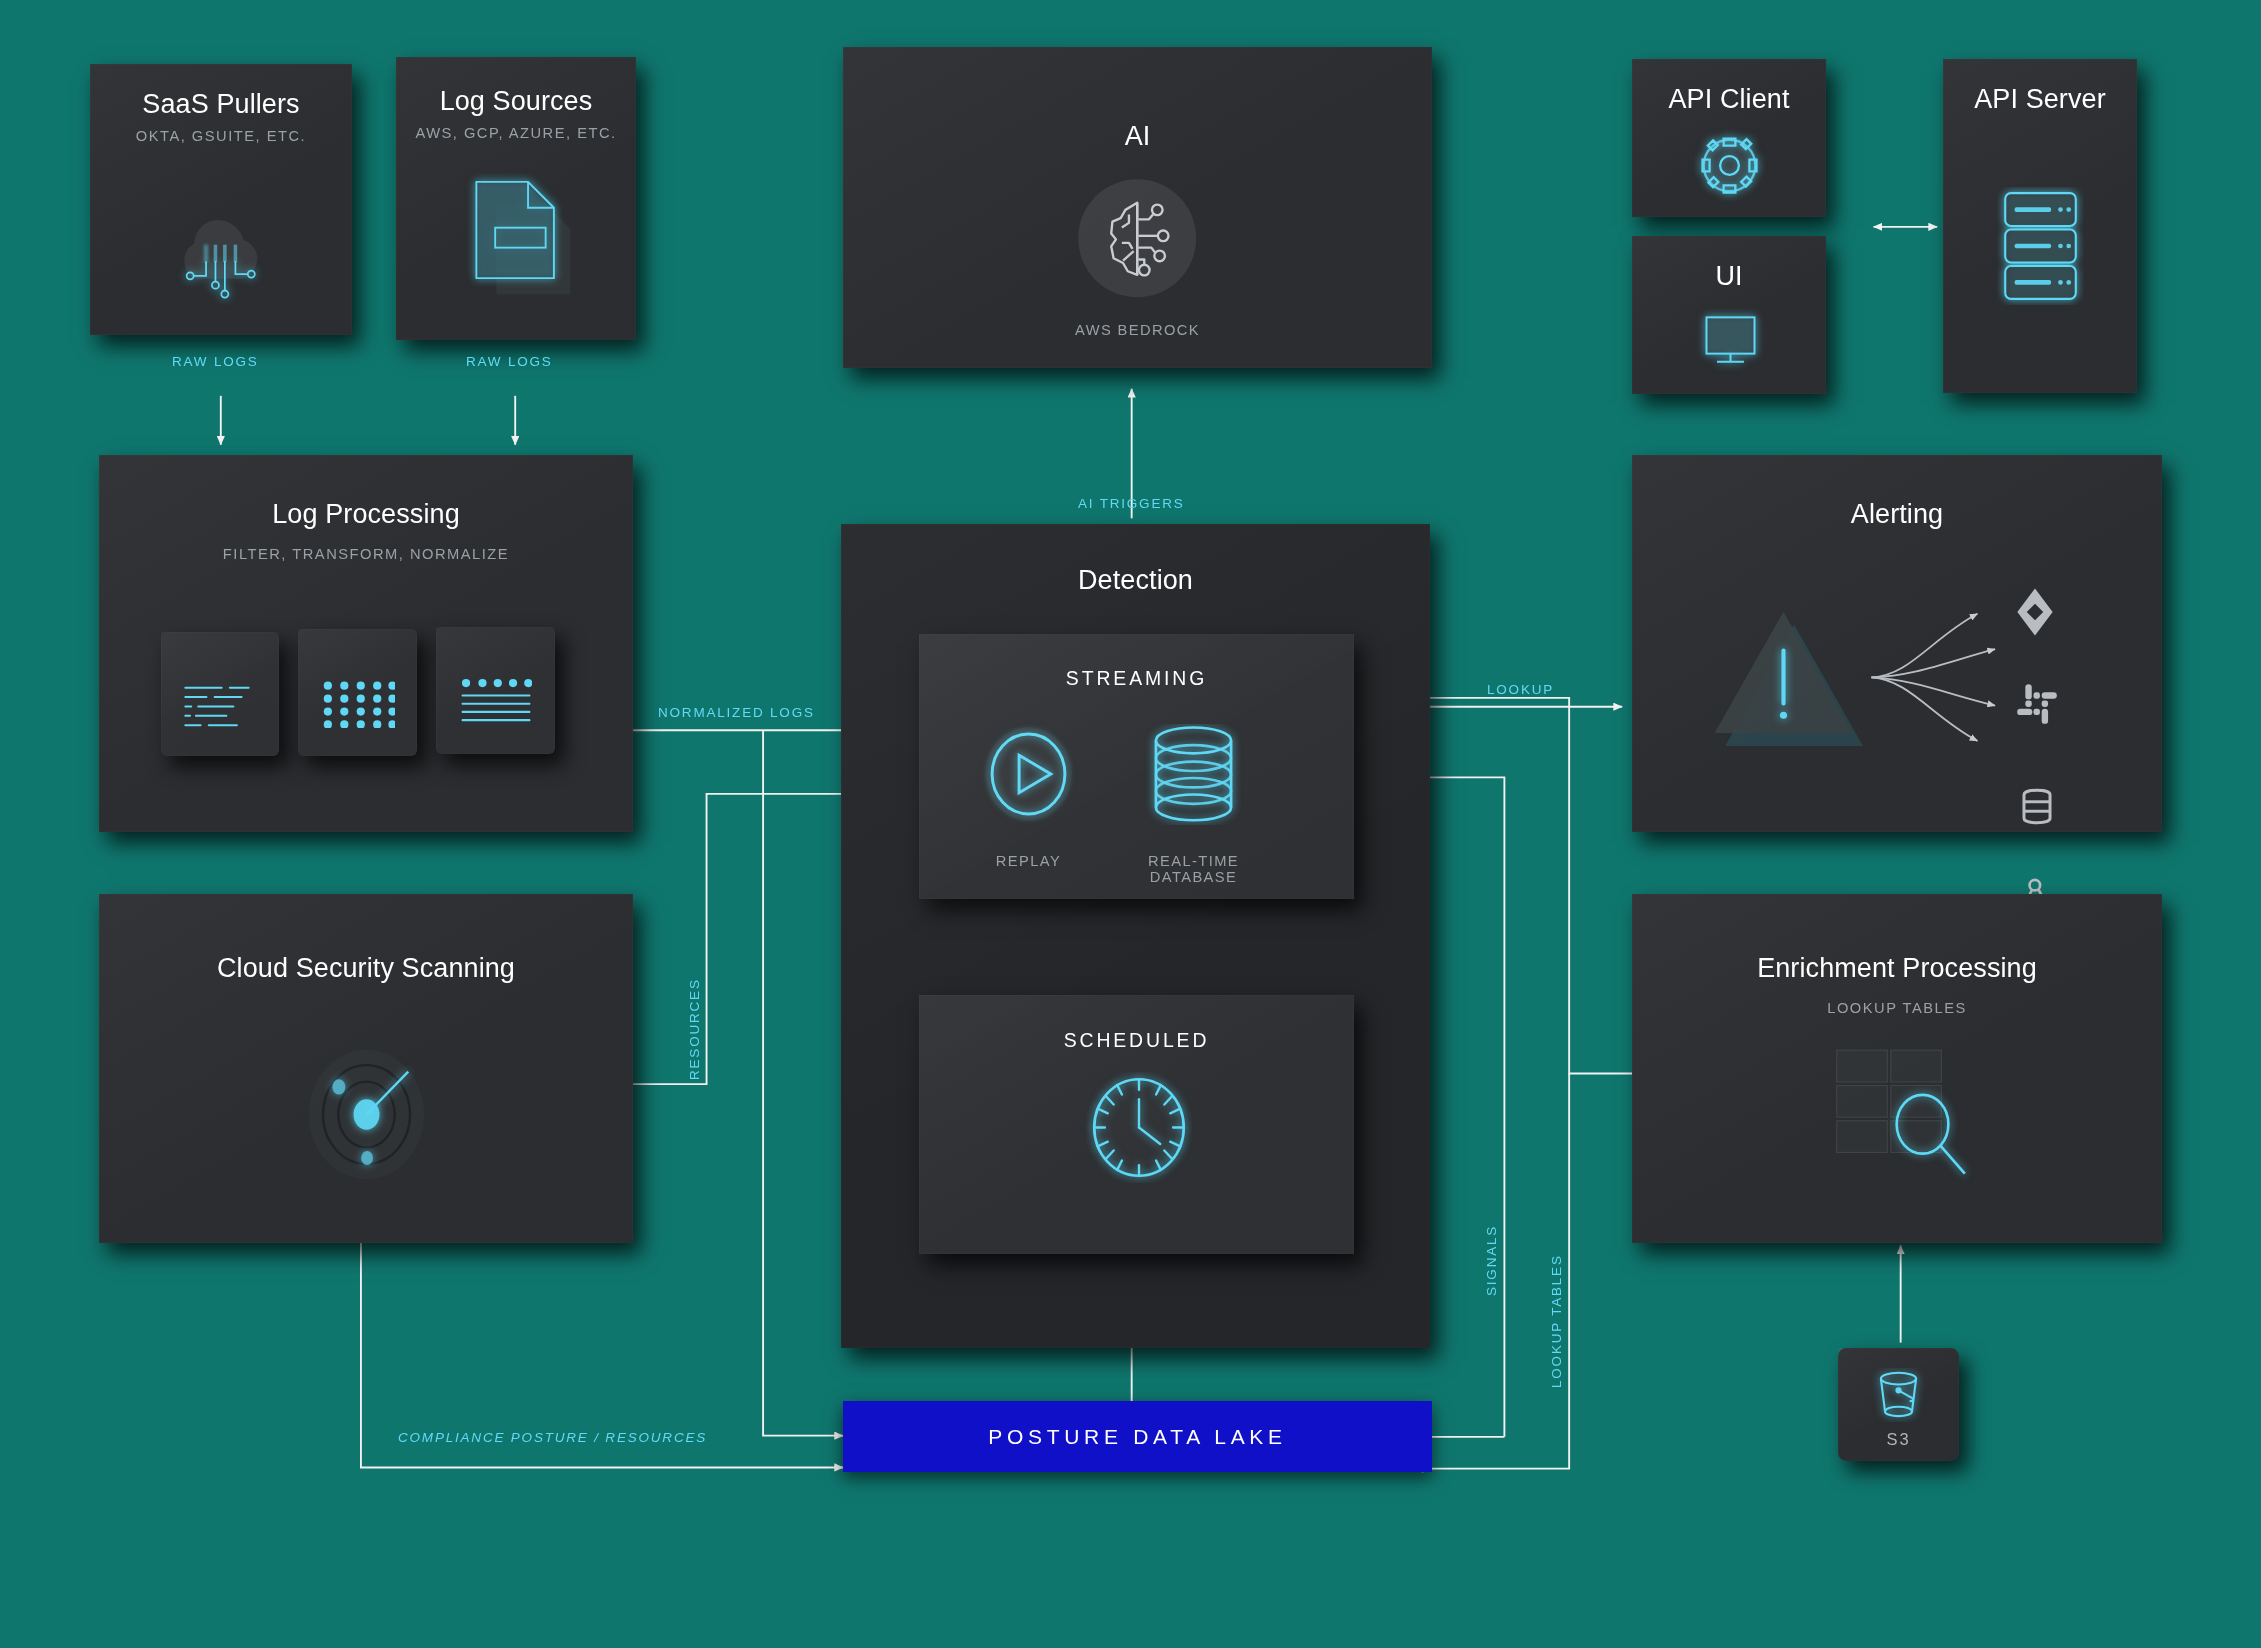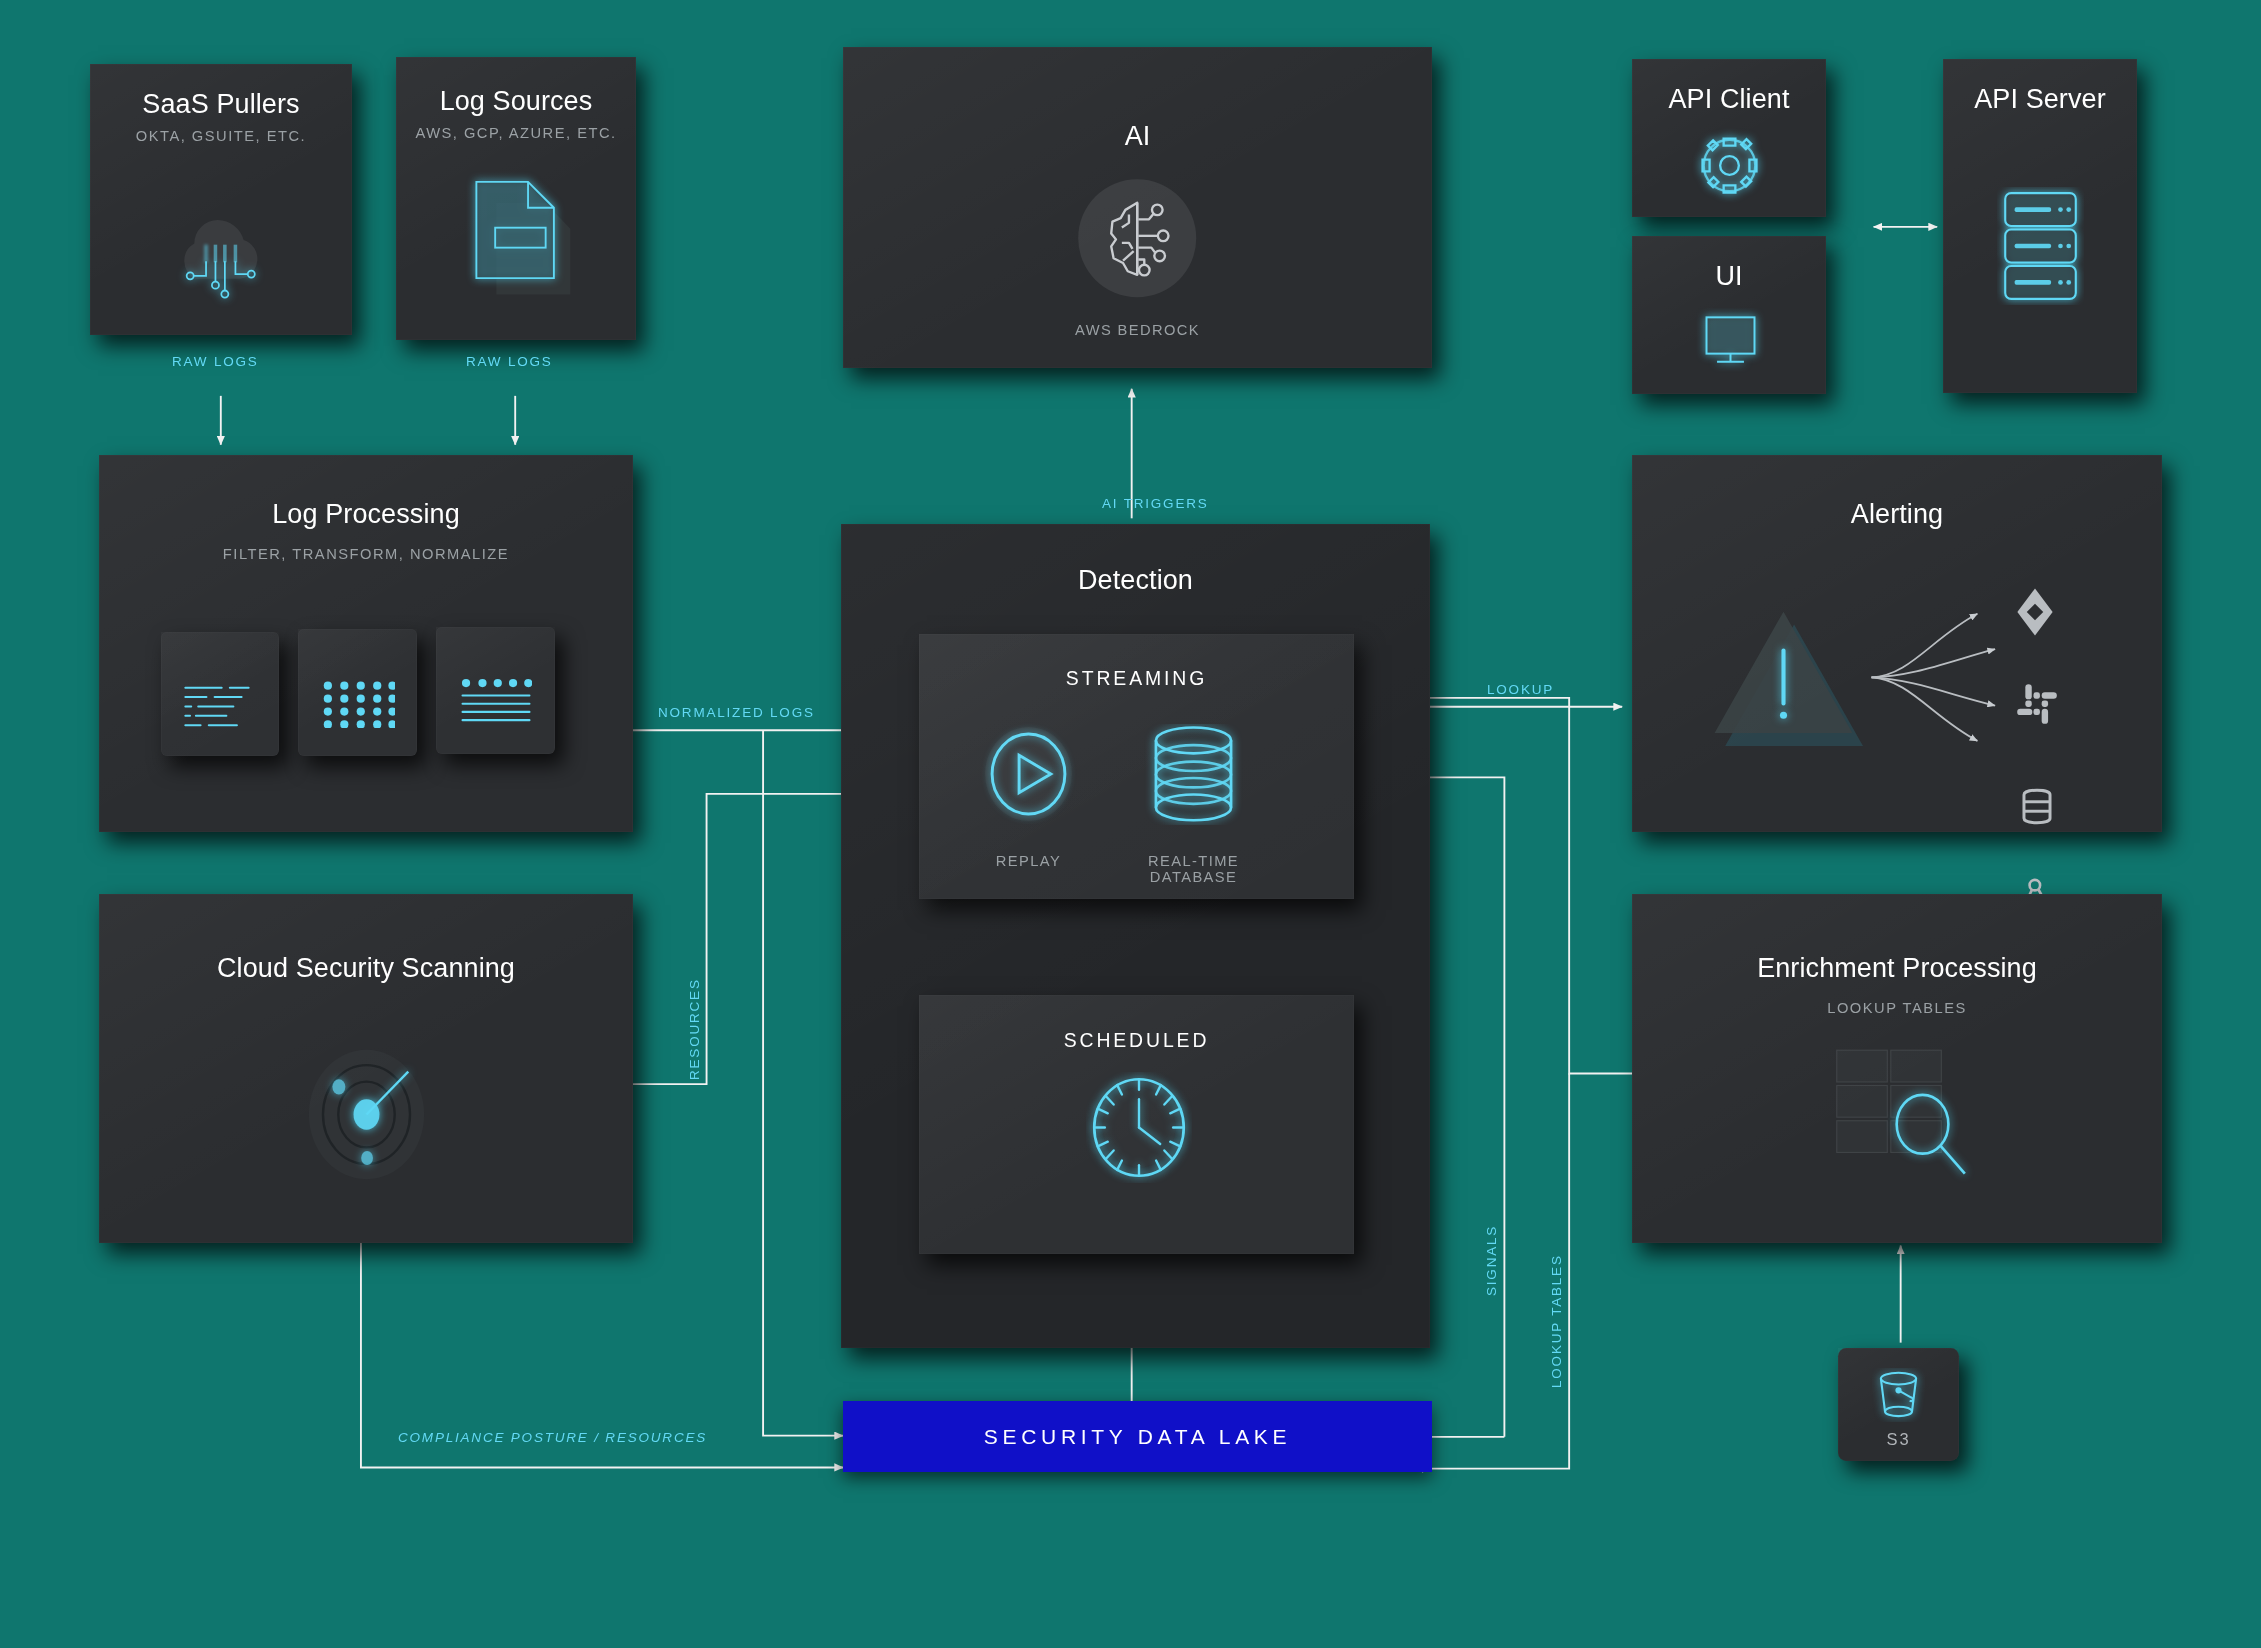--- a/index.html
+++ b/index.html
@@ -173,21 +173,21 @@
         <path d="M104,98 L138,98"></path>
           <circle cx="146" cy="98" r="9"></circle>
         <path d="M104,118 L126,118 L132,126"></path>
           <circle cx="140" cy="132" r="9"></circle>
         <path d="M104,138 L114,138 L114,148"></path>
           <circle cx="114" cy="156" r="9"></circle>
       </g>
     </svg>
     <div class="caption" style="top:275px;">AWS BEDROCK</div>
   </div>
-  <div class="elabel" style="left:1078px;top:496px;margin-left:24px;">AI TRIGGERS</div>
+  <div class="elabel" style="left:1078px;top:496px;">AI TRIGGERS</div>
 
   <div class="card" style="left:1632px;top:59px;width:194px;height:158px;">
     <div class="title" style="top:25px;">API Client</div>
     <svg class="ic" style="left:60px;top:69px;" width="75" height="75" viewBox="0 0 128 128">
       <circle cx="64" cy="64" r="48" fill="#35373a"></circle>
       <g class="glow" stroke="#5fd8f5" stroke-width="4" fill="none">
         <path d="M54,18 h20 v12 h-20 z M54,98 h20 v12 h-20 z M18,54 h12 v20 h-12 z M98,54 h12 v20 h-12 z
                  M27,30 l9,-9 l8,8 l-9,9 z M84,92 l9,-9 l8,8 l-9,9 z M92,36 l-8,-8 l9,-9 l8,8 z M36,101 l-8,-8 l9,-9 l8,8 z"></path>
         <circle cx="64" cy="64" r="44" stroke-opacity=".85"></circle>
         <circle cx="64" cy="64" r="16"></circle>
@@ -447,18 +447,18 @@
         <path d="M15,18 L22,74 M75,18 L68,74"></path>
         <ellipse cx="45" cy="74" rx="23" ry="8"></ellipse>
         <path d="M45,38 L66,50 C72,52 70,58 64,56"></path>
         <circle cx="45" cy="38" r="3.5" fill="#5fd8f5"></circle>
       </g>
     </svg>
     <div style="position:absolute;left:0;right:0;top:82px;text-align:center;color:#b0b4b8;font-size:16.5px;letter-spacing:1.8px;">S3</div>
   </div>
 
   <div class="banner" id="datalake" style="left:843px;top:1401px;width:589px;height:71px;">
-    <span>SECURITY DATA LAKE</span>
+    <span>POSTURE DATA LAKE</span>
   </div>
 
 
 </div>
 
 
 </body></html>

